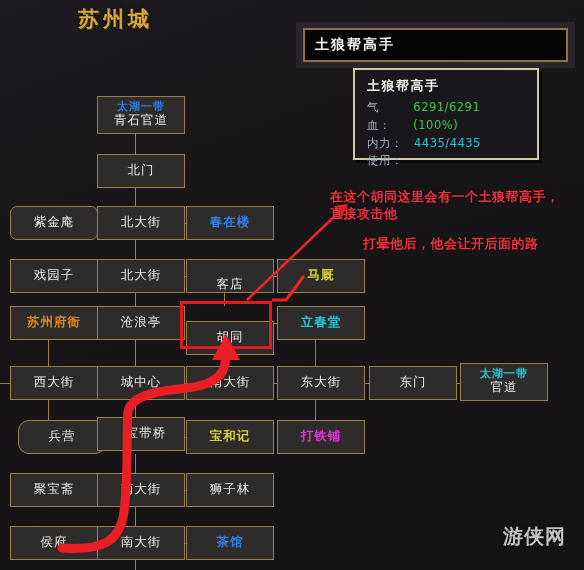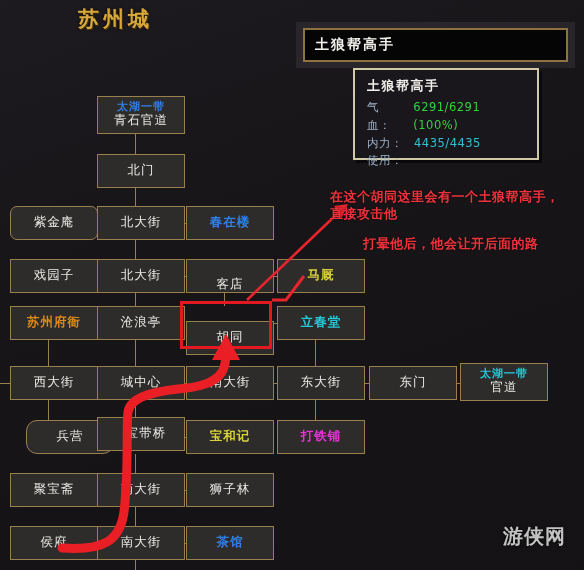--- a/index.html
+++ b/index.html
@@ -262,21 +262,21 @@
       <div class="cell" style="left: 277px; top: 366px;">
         <span class="c-white">东大街</span>
       </div>
       <div class="cell" style="left: 369px; top: 366px;">
         <span class="c-white">东门</span>
       </div>
       <div class="cell tall" style="left: 460px; top: 363px;">
         <div class="sub c-cyan">太湖一带</div>
         <div class="main2 c-white">官道</div>
       </div>
-      <div class="cell" style="left: 26px; top: 420px; border-radius: 11px;">
+      <div class="cell" style="left: 18px; top: 420px; border-radius: 11px;">
         <span class="c-white">兵营</span>
       </div>
       <div class="cell" style="left: 97px; top: 417px; padding-left: 10px;">
         <span class="c-white">宝带桥</span>
       </div>
       <div class="cell" style="left: 186px; top: 420px;">
         <span class="c-yellow">宝和记</span>
       </div>
       <div class="cell" style="left: 277px; top: 420px;">
         <span class="c-magenta">打铁铺</span>

